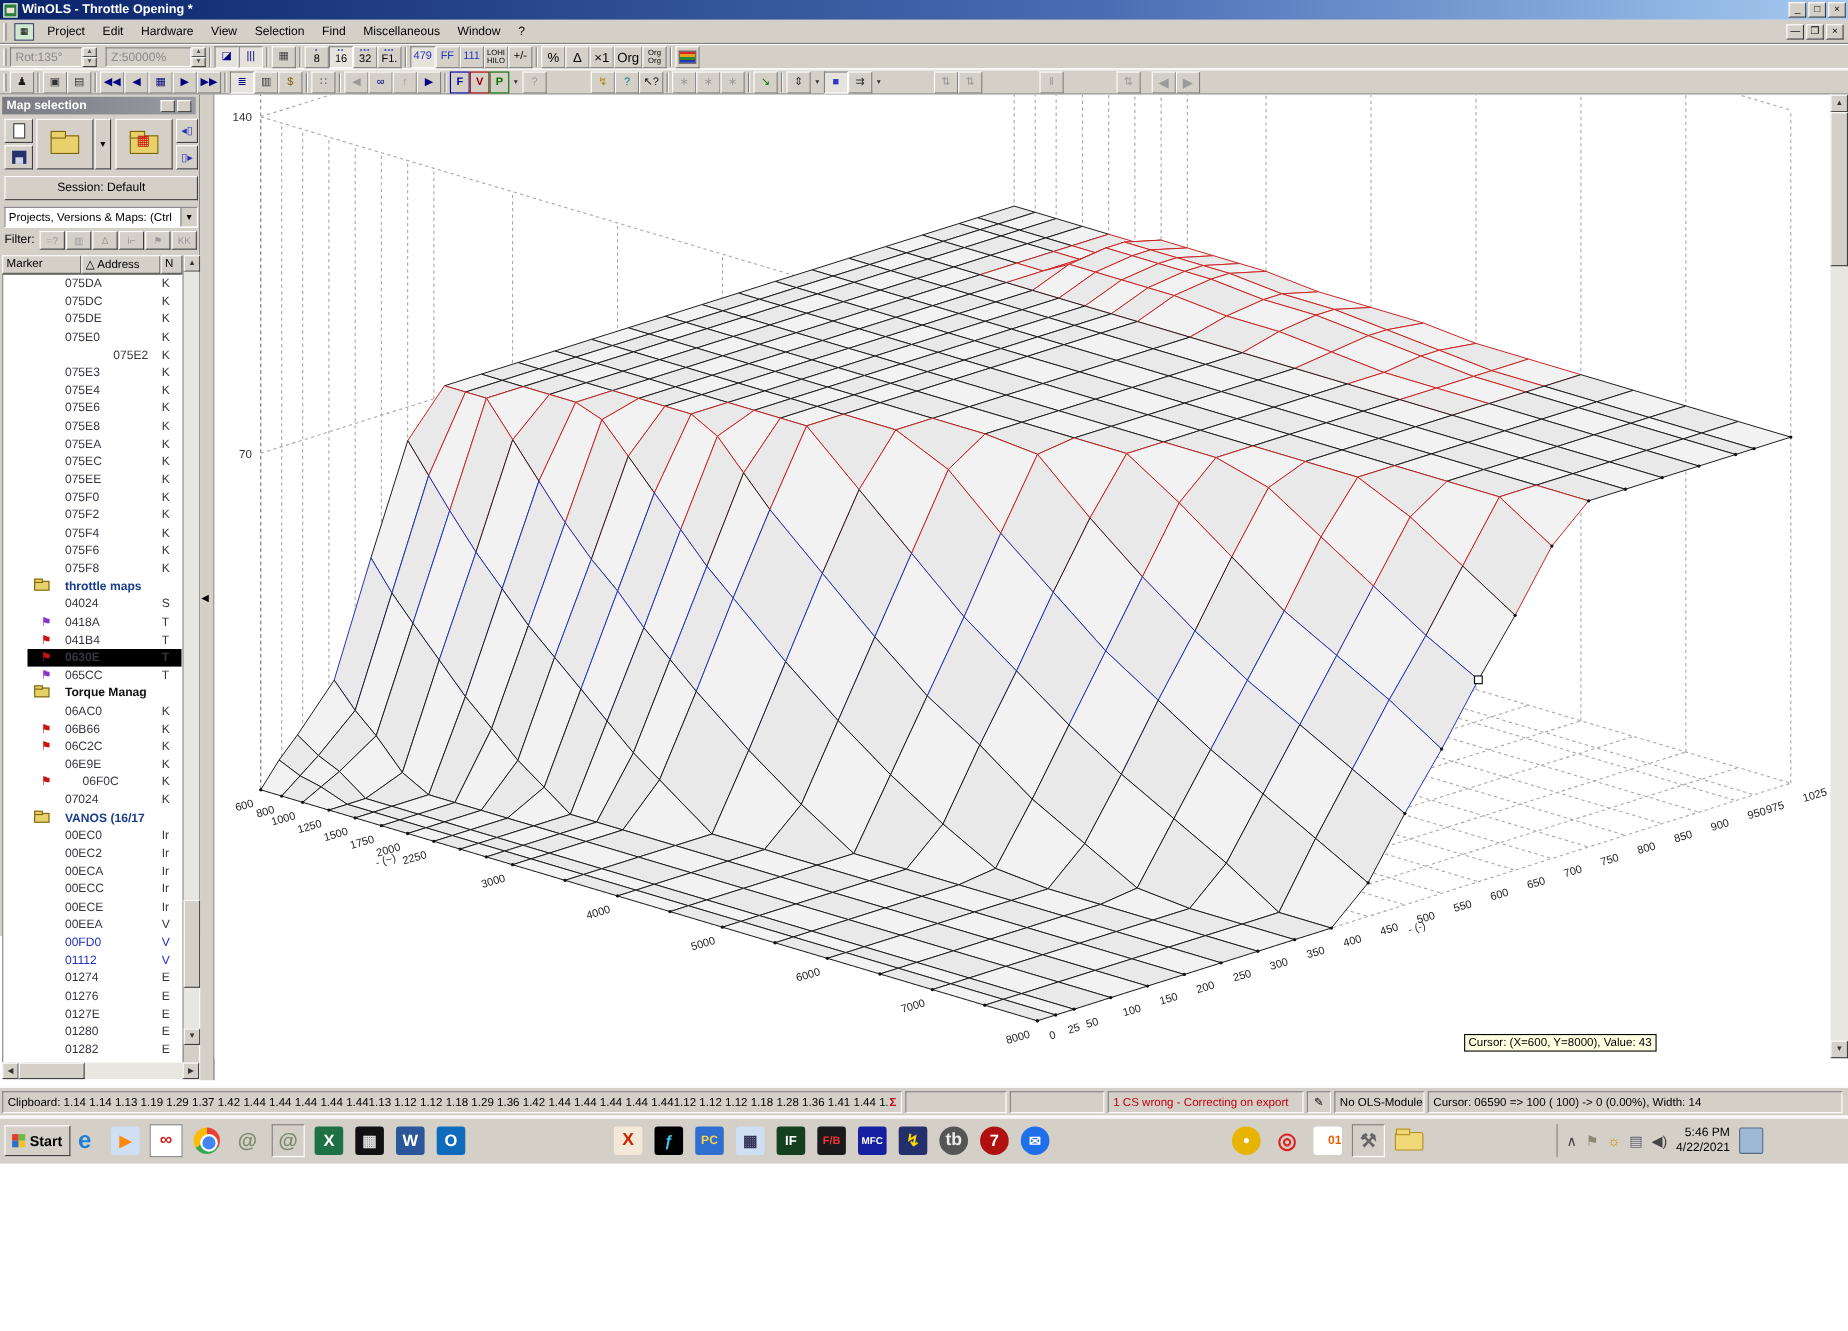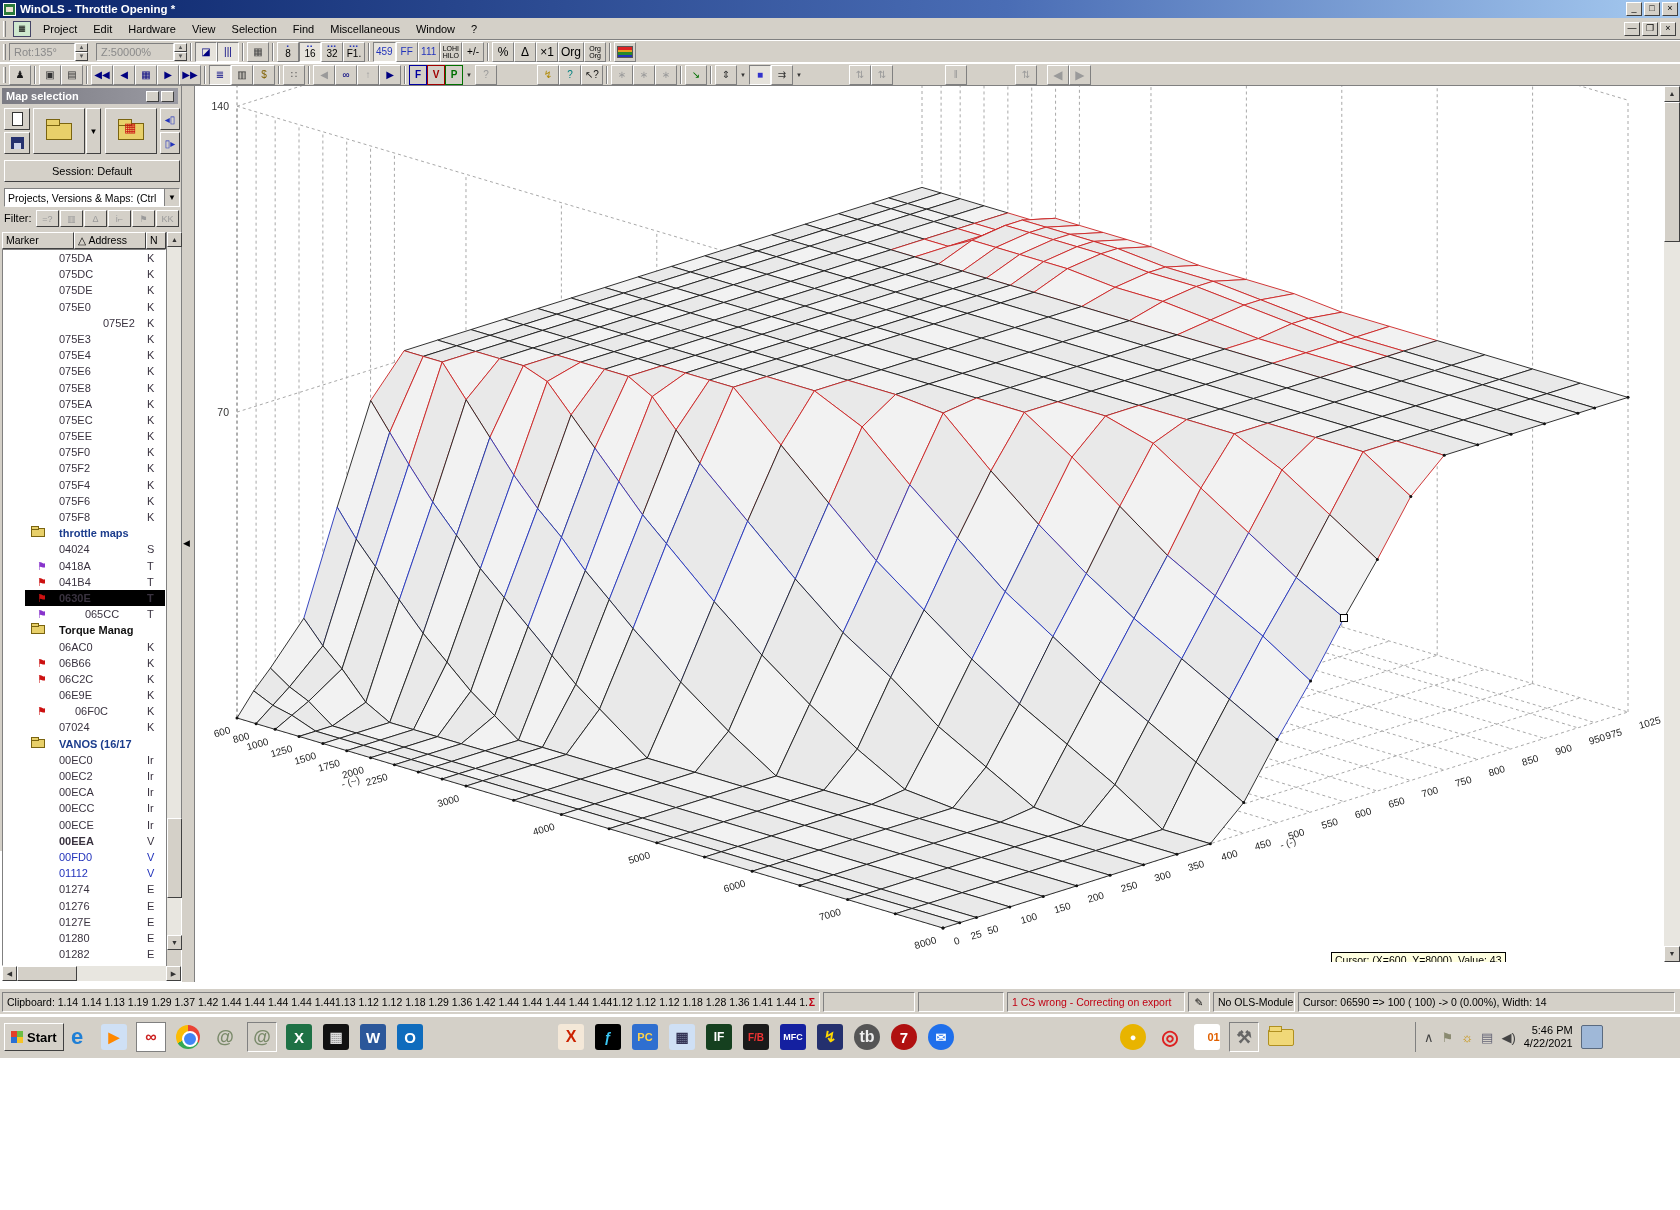--- a/index.html
+++ b/index.html
@@ -57,21 +57,21 @@
   .mrow.sel .addr,.mrow.sel .typ { color:#fff; font-weight:bold; z-index:2; }
   .scroll-v { background:#d4d0c8; border-left:1px solid #808080; }
   .sbtn { background:#d4d0c8; border:1px solid; border-color:#fff #404040 #404040 #fff; font-size:7px; text-align:center; color:#333; line-height:13px; }
   .sthumb { background:#d4d0c8; border:1px solid; border-color:#fff #404040 #404040 #fff; }
   .strack { background:#e8e6e0; }
   .splitter { left:182px; top:86px; width:13px; height:896px; background:#d4d0c8; border-right:1px solid #808080; }
 
   
   .chartwrap { left:195px; top:86px; width:1469px; height:876px; background:#fff; overflow:hidden; }
   .vscroll { left:1664px; top:86px; width:16px; height:876px; }
-  .tooltip { position:absolute; left:1136px; top:854px; background:#ffffe1; border:1px solid #000; font-size:10.5px; padding:0px 3px; height:16px; line-height:15px;margin-top:12px; }
+  .tooltip { position:absolute; left:1136px; top:854px; background:#ffffe1; border:1px solid #000; font-size:10.5px; padding:0px 3px; height:16px; line-height:15px; }
   .tabsrow { left:195px; top:962px; width:1485px; height:20px; background:#d4d0c8; display:flex; align-items:flex-start; }
   .tab { height:18px; padding:2px 12px; background:#d4d0c8; border:1px solid #808080; border-top:none; clip-path:polygon(0 0,100% 0,86% 100%,14% 100%); font-size:11px; }
   .tab.active { background:#fff; font-weight:normal; z-index:2; }
 
   
   .statusbar { left:0; top:988px; width:1680px; height:26px; background:#d4d0c8; border-top:1px solid #fff; display:flex; align-items:center; padding:2px; }
   .spanel { height:20px; border:1px solid; border-color:#808080 #fff #fff #808080; display:flex; align-items:center; padding:0 4px; margin-right:3px; overflow:hidden; white-space:nowrap; font-size:10.5px; }
 
   
   .taskbar { left:0; top:1016px; width:1680px; height:42px; background:#d4d0c8; border-top:1px solid #fff; }
@@ -161,21 +161,21 @@
         </span>
         <span class="tbbtn raised">
           <div class="dots">▪▪▪</div>
           <div>32</div>
         </span>
         <span class="tbbtn raised">
           <div class="dots">▪▪▪</div>
           <div>F1.</div>
         </span>
         <span class="sep"></span>
-        <span class="tbbtn pressed" style="color: rgb(34, 51, 187);">459</span>
+        <span class="tbbtn pressed" style="color: rgb(34, 51, 187);">479</span>
         <span class="tbbtn raised" style="color: rgb(34, 51, 187);">FF</span>
         <span class="tbbtn raised" style="color: rgb(34, 51, 187);">111</span>
         <span class="tbbtn raised">
           <div style="font-size: 7px; line-height: 7px;">LOHI</div>
           <div style="font-size: 7px; line-height: 7px;">HILO</div>
         </span>
         <span class="tbbtn raised">+/-</span>
         <span class="sep"></span>
         <span class="tbbtn raised" style="font-size: 12px;">%</span>
         <span class="tbbtn raised" style="font-size: 12px;">Δ</span>
@@ -381,21 +381,21 @@
           <span class="typ" style="color: rgb(58, 51, 64);">T</span>
         </div>
         <div class="mrow sel">
           <span class="hl"></span>
           <span class="flag" style="color: rgb(204, 17, 17);">⚑</span>
           <span class="addr" style="color: rgb(58, 51, 64);">0630E</span>
           <span class="typ" style="color: rgb(58, 51, 64);">T</span>
         </div>
         <div class="mrow">
           <span class="flag" style="color: rgb(136, 51, 204);">⚑</span>
-          <span class="addr" style="color: rgb(58, 51, 64); text-align: center;">065CC</span>
+          <span class="addr" style="color: rgb(58, 51, 64);">065CC</span>
           <span class="typ" style="color: rgb(58, 51, 64);">T</span>
         </div>
         <div class="mrow">
           <span class="fold"></span>
           <span class="addr" style="color: rgb(16, 16, 16); font-weight: bold; width: 110px;">Torque Manag</span>
         </div>
         <div class="mrow">
           <span class="addr" style="color: rgb(58, 51, 64);">06AC0</span>
           <span class="typ" style="color: rgb(58, 51, 64);">K</span>
         </div>
@@ -440,21 +440,21 @@
         </div>
         <div class="mrow">
           <span class="addr" style="color: rgb(58, 51, 64);">00ECC</span>
           <span class="typ" style="color: rgb(58, 51, 64);">Ir</span>
         </div>
         <div class="mrow">
           <span class="addr" style="color: rgb(58, 51, 64);">00ECE</span>
           <span class="typ" style="color: rgb(58, 51, 64);">Ir</span>
         </div>
         <div class="mrow">
-          <span class="addr" style="color: rgb(58, 51, 64); font-weight: bold;">00EEA</span>
+          <span class="addr" style="color: rgb(58, 51, 64);">00EEA</span>
           <span class="typ" style="color: rgb(58, 51, 64);">V</span>
         </div>
         <div class="mrow">
           <span class="addr" style="color: rgb(34, 51, 187);">00FD0</span>
           <span class="typ" style="color: rgb(34, 51, 187);">V</span>
         </div>
         <div class="mrow">
           <span class="addr" style="color: rgb(34, 51, 187);">01112</span>
           <span class="typ" style="color: rgb(34, 51, 187);">V</span>
         </div>

